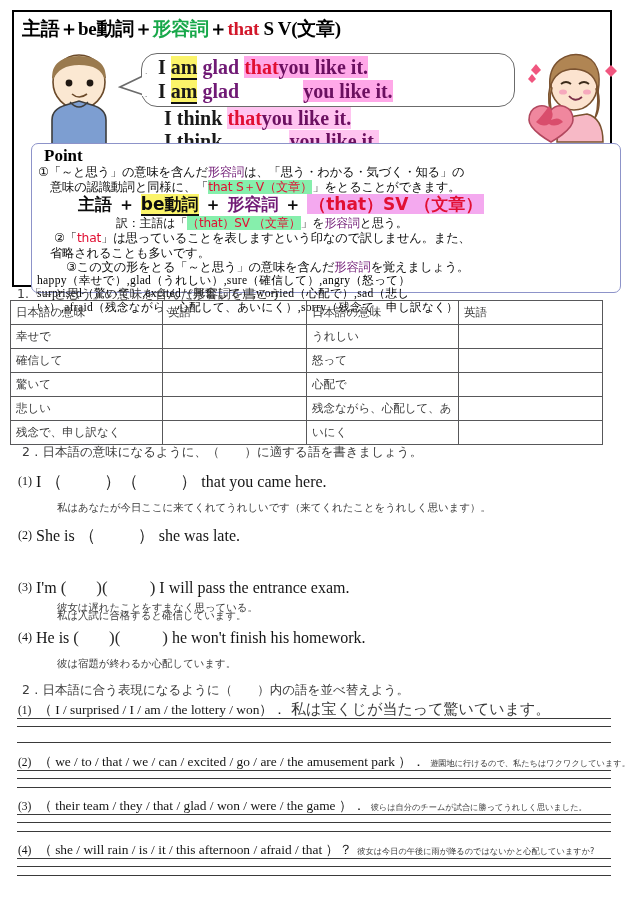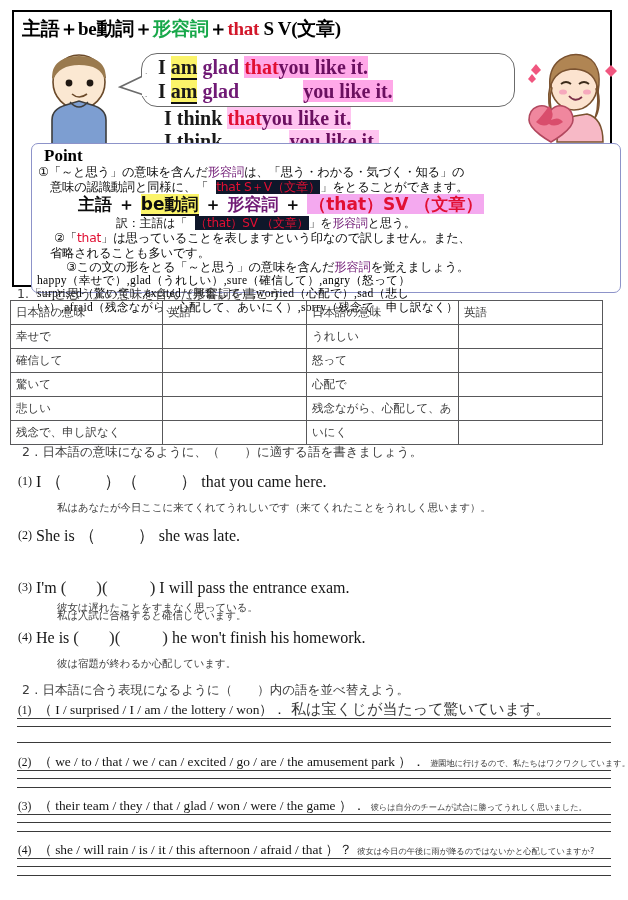--- a/index.html
+++ b/index.html
@@ -77,21 +77,21 @@
   .p3{left:22px;top:86px;}
   .p4{left:18px;top:101px;}
   .p5{left:6px;top:115px;margin-left:28px;}
   .wordlist{
     position:absolute;left:5px;top:130px;width:580px;
     font-family:"Liberation Serif","DejaVu Serif",serif;
     font-size:11.6px;line-height:13.4px;letter-spacing:0.3px;
     white-space:nowrap;color:#000;
   }
   .wl-row{display:block;}
-  .tiny-pink{background:#0f172a;margin-left:8px;}
+  .tiny-pink{background:#86efac;}
   .formula-pink{background:#f4a9ef;padding:0 2px;}
 
   
   .sec1-head{
     position:absolute;left:17px;top:286px;font-size:12.5px;color:#3b3b3b;
     font-family:"DejaVu Sans",sans-serif;white-space:nowrap;
   }
   table.vocab{
     position:absolute;left:10px;top:300px;width:592px;
     border-collapse:collapse;table-layout:fixed;border-radius:32px;

